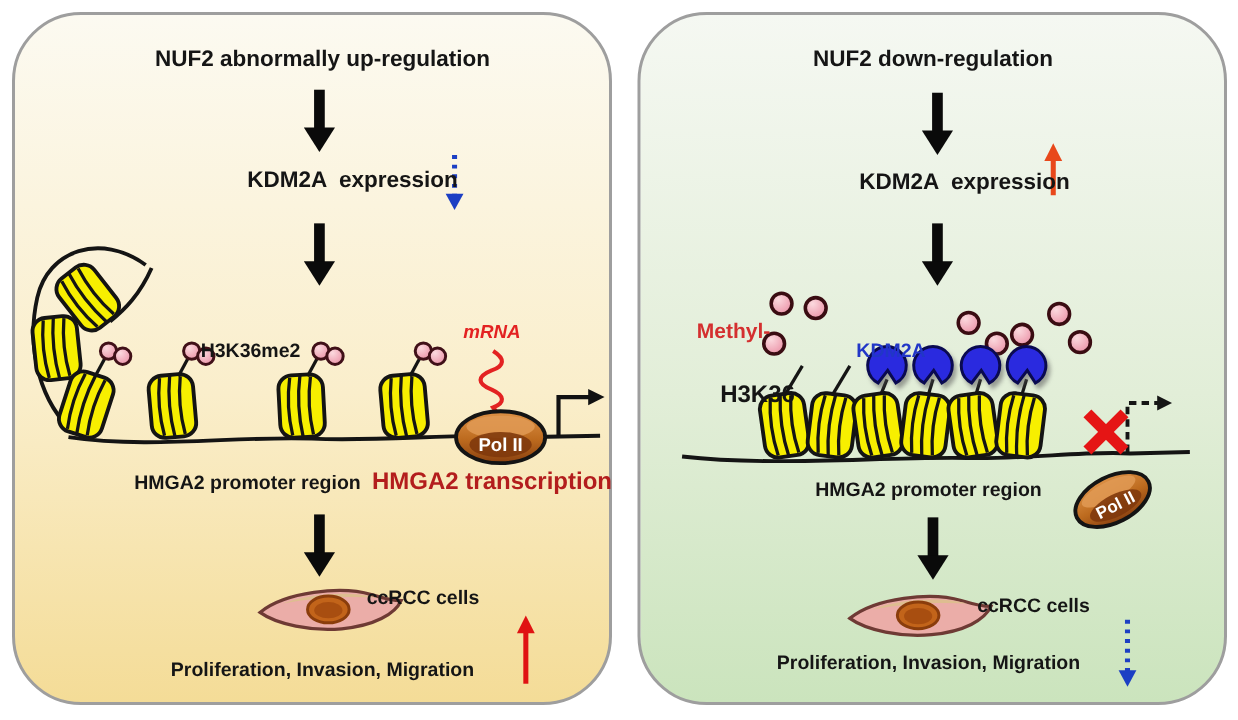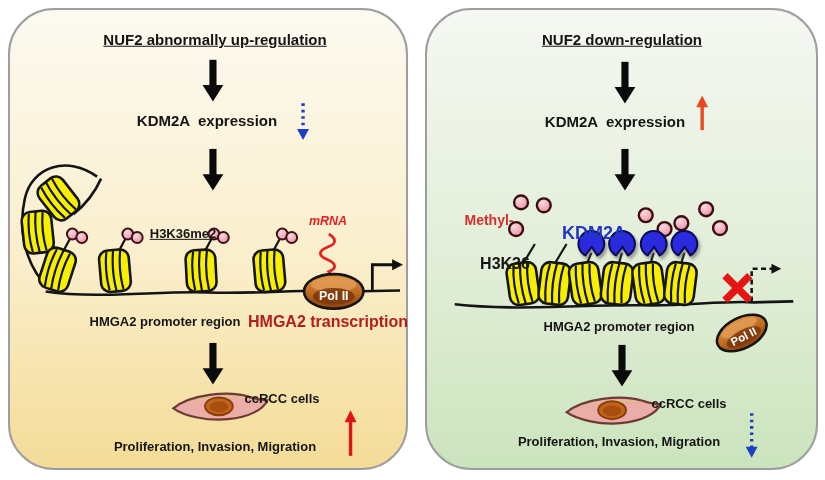--- a/index.html
+++ b/index.html
@@ -17,29 +17,29 @@
   }
   .panel.right{
     left:425px;width:393px;
     background:linear-gradient(180deg,#F5F8F2 0%,#E2EED8 55%,#CBE4BD 100%);
   }
   .art{position:absolute;left:0;top:0;width:100%;height:100%;}
   .label{
     position:absolute;transform:translate(-50%,-50%);
     font-weight:bold;color:#151515;white-space:pre;text-align:center;line-height:1.1;
   }
-  .t-title{font-size:15px;text-decoration:underline;}
-  .t-kdm{font-size:15px;}
+  .t-title{font-size:15px;}
+  .t-kdm{font-size:15px;margin-left:28px;}
   .t-outcome{font-size:13px;}
   .t-sm{font-size:13px;}
   .t-xs{font-size:16px;}
   .c-red{color:#E32222;}
   .c-darkred{color:#B31D1D;}
   .c-methyl{color:#D42F2F;font-size:14px;}
-  .c-blue{color:#2136C7;font-size:18px;}
+  .c-blue{color:#2136C7;font-size:13px;}
   .shadowed{filter:drop-shadow(2px 3px 1.5px rgba(90,90,90,0.55));}
 </style>
 </head>
 <body>
 
 <div class="canvas">
 
   <section class="panel left">
     <svg class="art" viewBox="0 0 400 462">
       <defs>
@@ -121,21 +121,21 @@
       </g>
 
       <g stroke="#E01212" fill="#E01212">
         <line x1="344" y1="450" x2="344" y2="414" stroke-width="3.4"></line>
         <polygon points="338,416 350,416 344,404" stroke="none"></polygon>
       </g>
     </svg>
 
     <div class="label t-title" style="left:205px;top:30px;">NUF2 abnormally up-regulation</div>
     <div class="label t-kdm" style="left:197px;top:111px;">KDM2A  expression</div>
-    <div class="label t-sm" style="left:173px;top:224px;text-decoration:underline;">H3K36me2</div>
+    <div class="label t-sm" style="left:157px;top:224px;">H3K36me2</div>
     <div class="label t-xs c-red" style="left:318px;top:212px;font-size:12.5px;font-style:italic;">mRNA</div>
     <div class="label t-sm" style="left:155px;top:312px;">HMGA2 promoter region</div>
     <div class="label t-sm c-darkred" style="left:318px;top:312px;font-size:16px;">HMGA2 transcription</div>
     <div class="label t-sm" style="left:272px;top:389px;">ccRCC cells</div>
     <div class="label t-outcome" style="left:205px;top:437px;">Proliferation, Invasion, Migration</div>
   </section>
 
   <section class="panel right">
     <svg class="art" viewBox="0 0 393 462">
       <defs>

